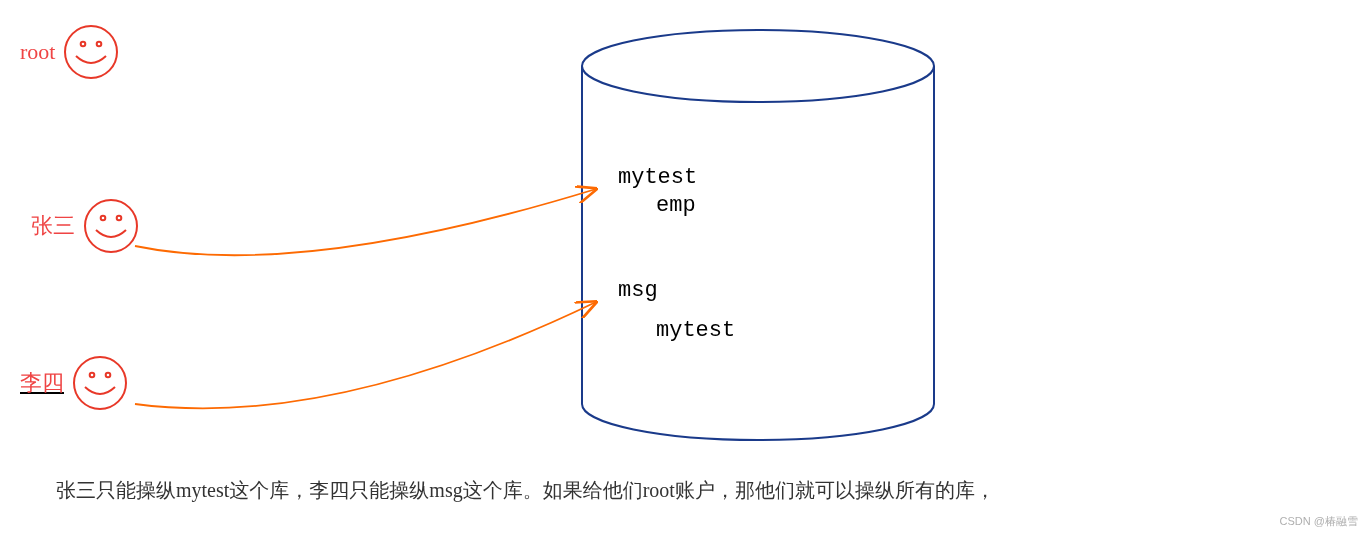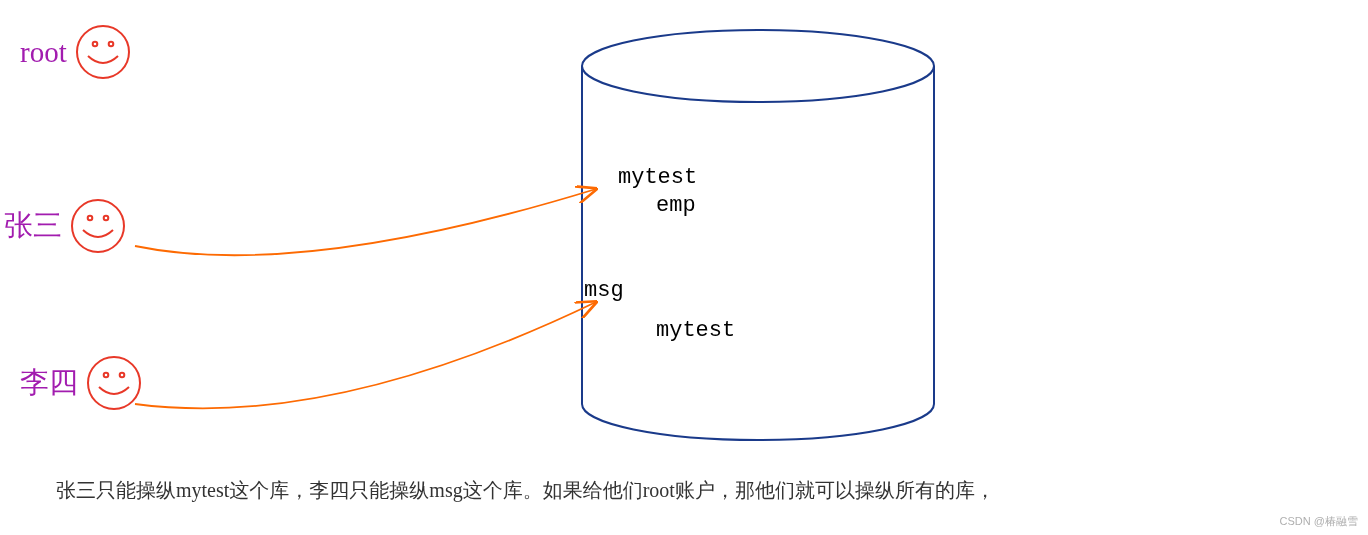--- a/index.html
+++ b/index.html
@@ -10,22 +10,22 @@
       position: relative;
       font-family: "SimSun", "宋体", serif;
     }
     .user-group {
       position: absolute;
       display: flex;
       align-items: center;
       gap: 8px;
     }
     .user-label {
-      font-size: 29px;
-      color: #a21caf;
+      font-size: 22px;
+      color: #ef4444;
       font-family: "SimSun", "宋体", serif;
     }
     .smiley {
       width: 56px;
       height: 56px;
     }
     .cylinder {
       position: absolute;
       left: 568px;
       top: 28px;
@@ -67,50 +67,50 @@
 <div class="user-group" style="left:20px; top:24px;">
   <span class="user-label">root</span>
   <svg class="smiley" viewBox="0 0 56 56">
     <circle cx="28" cy="28" r="26" fill="none" stroke="#e83828" stroke-width="2"></circle>
     <circle cx="20" cy="20" r="2.3" fill="none" stroke="#e83828" stroke-width="2"></circle>
     <circle cx="36" cy="20" r="2.3" fill="none" stroke="#e83828" stroke-width="2"></circle>
     <path d="M 13 32 Q 28 46 43 32" fill="none" stroke="#e83828" stroke-width="2"></path>
   </svg>
 </div>
 
-<div class="user-group" style="left:4px; top:198px;">
+<div class="user-group" style="left:31px; top:198px;">
   <span class="user-label">张三</span>
   <svg class="smiley" viewBox="0 0 56 56">
     <circle cx="28" cy="28" r="26" fill="none" stroke="#e83828" stroke-width="2"></circle>
     <circle cx="20" cy="20" r="2.3" fill="none" stroke="#e83828" stroke-width="2"></circle>
     <circle cx="36" cy="20" r="2.3" fill="none" stroke="#e83828" stroke-width="2"></circle>
     <path d="M 13 32 Q 28 46 43 32" fill="none" stroke="#e83828" stroke-width="2"></path>
   </svg>
 </div>
 
-<div class="user-group" style="left:20px; top:355px;">
+<div class="user-group" style="left:20px; top:355px;text-decoration:underline;">
   <span class="user-label">李四</span>
   <svg class="smiley" viewBox="0 0 56 56">
     <circle cx="28" cy="28" r="26" fill="none" stroke="#e83828" stroke-width="2"></circle>
     <circle cx="20" cy="20" r="2.3" fill="none" stroke="#e83828" stroke-width="2"></circle>
     <circle cx="36" cy="20" r="2.3" fill="none" stroke="#e83828" stroke-width="2"></circle>
     <path d="M 13 32 Q 28 46 43 32" fill="none" stroke="#e83828" stroke-width="2"></path>
   </svg>
 </div>
 
 <svg class="cylinder" width="380" height="420" viewBox="0 0 380 420">
   <ellipse cx="190" cy="38" rx="176" ry="36" fill="#fff" stroke="#1a3a8a" stroke-width="2"></ellipse>
   <line x1="14" y1="38" x2="14" y2="376" stroke="#1a3a8a" stroke-width="2"></line>
   <line x1="366" y1="38" x2="366" y2="376" stroke="#1a3a8a" stroke-width="2"></line>
   <path d="M 14 376 A 176 36 0 0 0 366 376" fill="none" stroke="#1a3a8a" stroke-width="2"></path>
 </svg>
 
 <div class="db-text" style="left:618px; top:165px;text-align:center;">mytest</div>
 <div class="db-text" style="left:656px; top:193px;">emp</div>
-<div class="db-text" style="left:584px; top:278px;">msg</div>
+<div class="db-text" style="left:618px; top:278px;">msg</div>
 <div class="db-text" style="left:656px; top:318px;">mytest</div>
 
 <svg class="arrow" style="left:0; top:0;" width="620" height="300">
   <defs>
     <marker id="ah1" markerWidth="12" markerHeight="10" refX="11" refY="5" orient="auto">
       <path d="M0,0 L12,5 L0,10" fill="none" stroke="#fd6a02" stroke-width="1.5"></path>
     </marker>
   </defs>
   <path d="M 135 246 Q 300 280 596 189" fill="none" stroke="#fd6a02" stroke-width="1.8" marker-end="url(#ah1)"></path>
 </svg>

